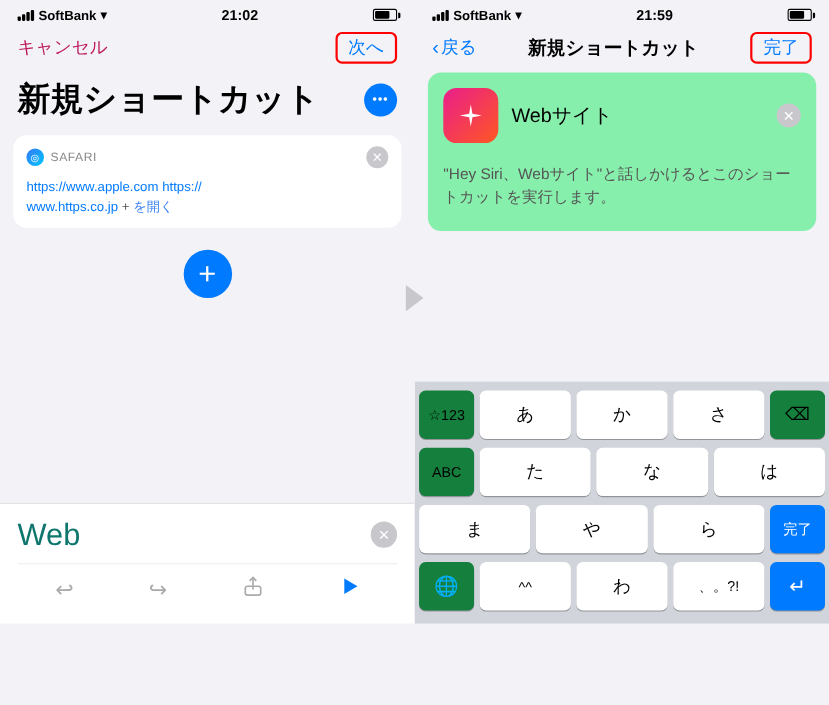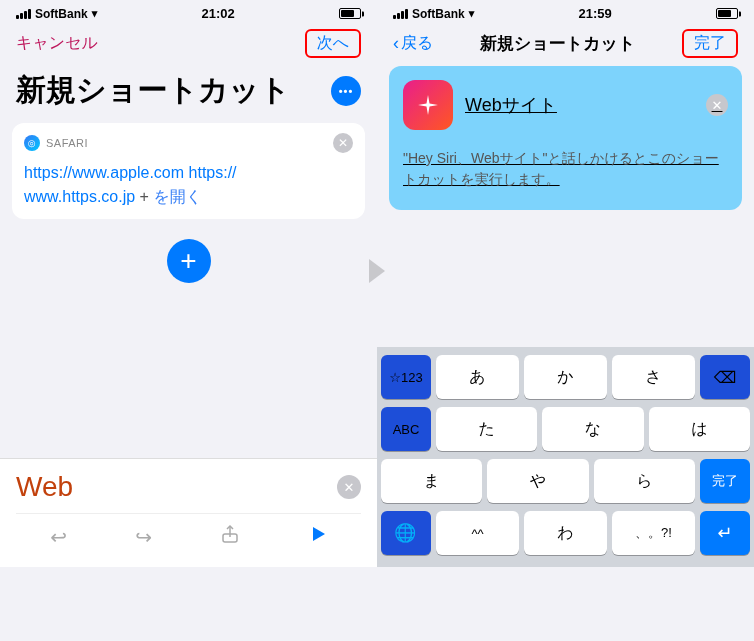--- a/index.html
+++ b/index.html
@@ -119,21 +119,21 @@
       font-size: 9px; color: #fff;
     }
     .close-x {
       width: 20px; height: 20px;
       background: #c7c7cc;
       border-radius: 50%;
       display: flex; align-items: center; justify-content: center;
       font-size: 12px; color: #fff; cursor: pointer;
     }
     .action-card-body {
-      font-size: 16px;
+      font-size: 12px;
       color: #007aff;
       line-height: 1.5;
     }
     .action-card-body .plus-open {
       color: #555;
     }
     .action-card-body .open-text {
       color: #3b82f6;
     }
 
@@ -180,21 +180,21 @@
     }
     .search-row {
       display: flex;
       align-items: center;
       justify-content: space-between;
       margin-bottom: 0;
     }
     .search-text {
       font-size: 28px;
       font-weight: 300;
-      color: #c2410c;
+      color: #0f766e;
     }
     .search-clear {
       width: 24px; height: 24px;
       background: #c7c7cc;
       border-radius: 50%;
       display: flex; align-items: center; justify-content: center;
       font-size: 13px; color: #fff; cursor: pointer;
     }
     .screen1-toolbar {
       display: flex;
@@ -232,25 +232,24 @@
       border: 2px solid red;
       border-radius: 6px;
       padding: 2px 10px;
       color: #007aff;
       font-size: 16px;
       cursor: pointer;
       font-weight: 500;
     }
 
     .screen2-content {
-      background: #7dd3fc;
+      background: #86efac;
       margin: 0 12px;
       border-radius: 12px;
       padding: 14px 14px;
-      text-decoration: underline;
     }
     .shortcut-header {
       display: flex;
       align-items: center;
       justify-content: space-between;
       margin-bottom: 12px;
     }
     .shortcut-icon {
       width: 50px; height: 50px;
       border-radius: 12px;
@@ -299,21 +298,21 @@
       display: flex;
       align-items: center;
       justify-content: center;
       font-size: 16px;
       cursor: pointer;
       font-family: -apple-system, sans-serif;
       box-shadow: 0 1px 0 rgba(0,0,0,0.3);
       flex: 1;
     }
     .key-white { background: #fff; color: #000; }
-    .key-gray { background: #1d4ed8; color: #000; }
+    .key-gray { background: #15803d; color: #000; }
     .key-blue { background: #007aff; color: #fff; }
     .key-small { font-size: 13px; }
     .key-narrow { flex: 0 0 50px; }
   </style>
 </head>
 <body>
 
 <div class="phone-screen">
 
   <div class="status-bar">

